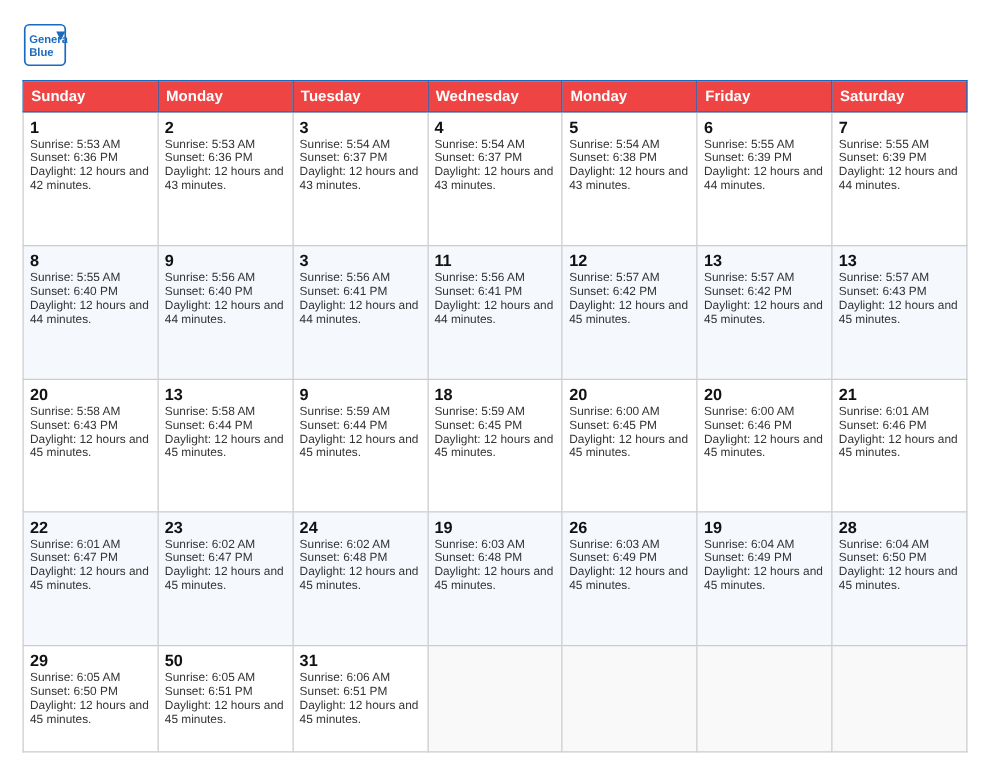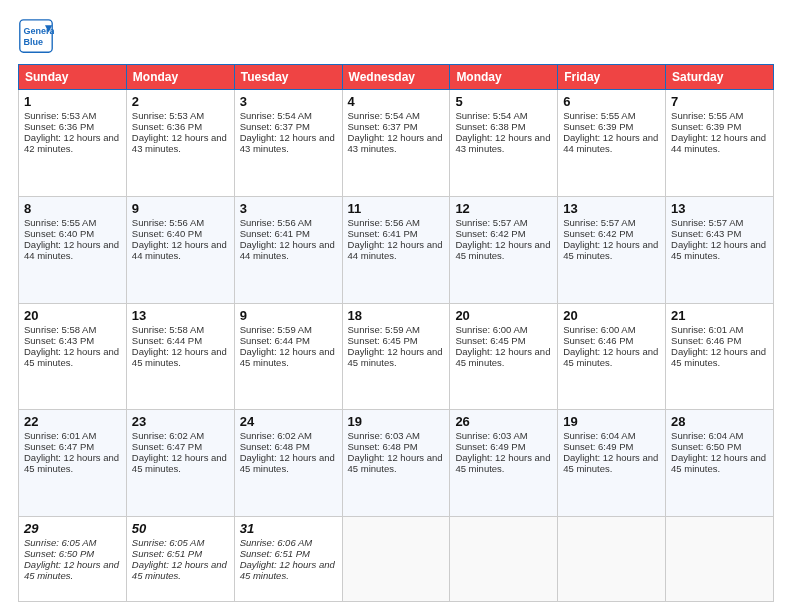--- a/index.html
+++ b/index.html
@@ -79,21 +79,20 @@
       font-weight: bold;
       color: #111;
       display: block;
       margin-bottom: 1px;
     }
     .empty-cell {
       background: #f9f9f9 !important;
     }
     .last-row td {
       height: 70px;
-      font-style: italic;
     }
   </style>
 </head>
 <body>
 
 <div class="page">
   <div class="header">
     <div class="logo">
       <svg class="logo-icon" viewBox="0 0 40 40">
         <rect x="2" y="2" width="36" height="36" rx="4" fill="#fff" stroke="#1a6abf" stroke-width="1.5"></rect>

